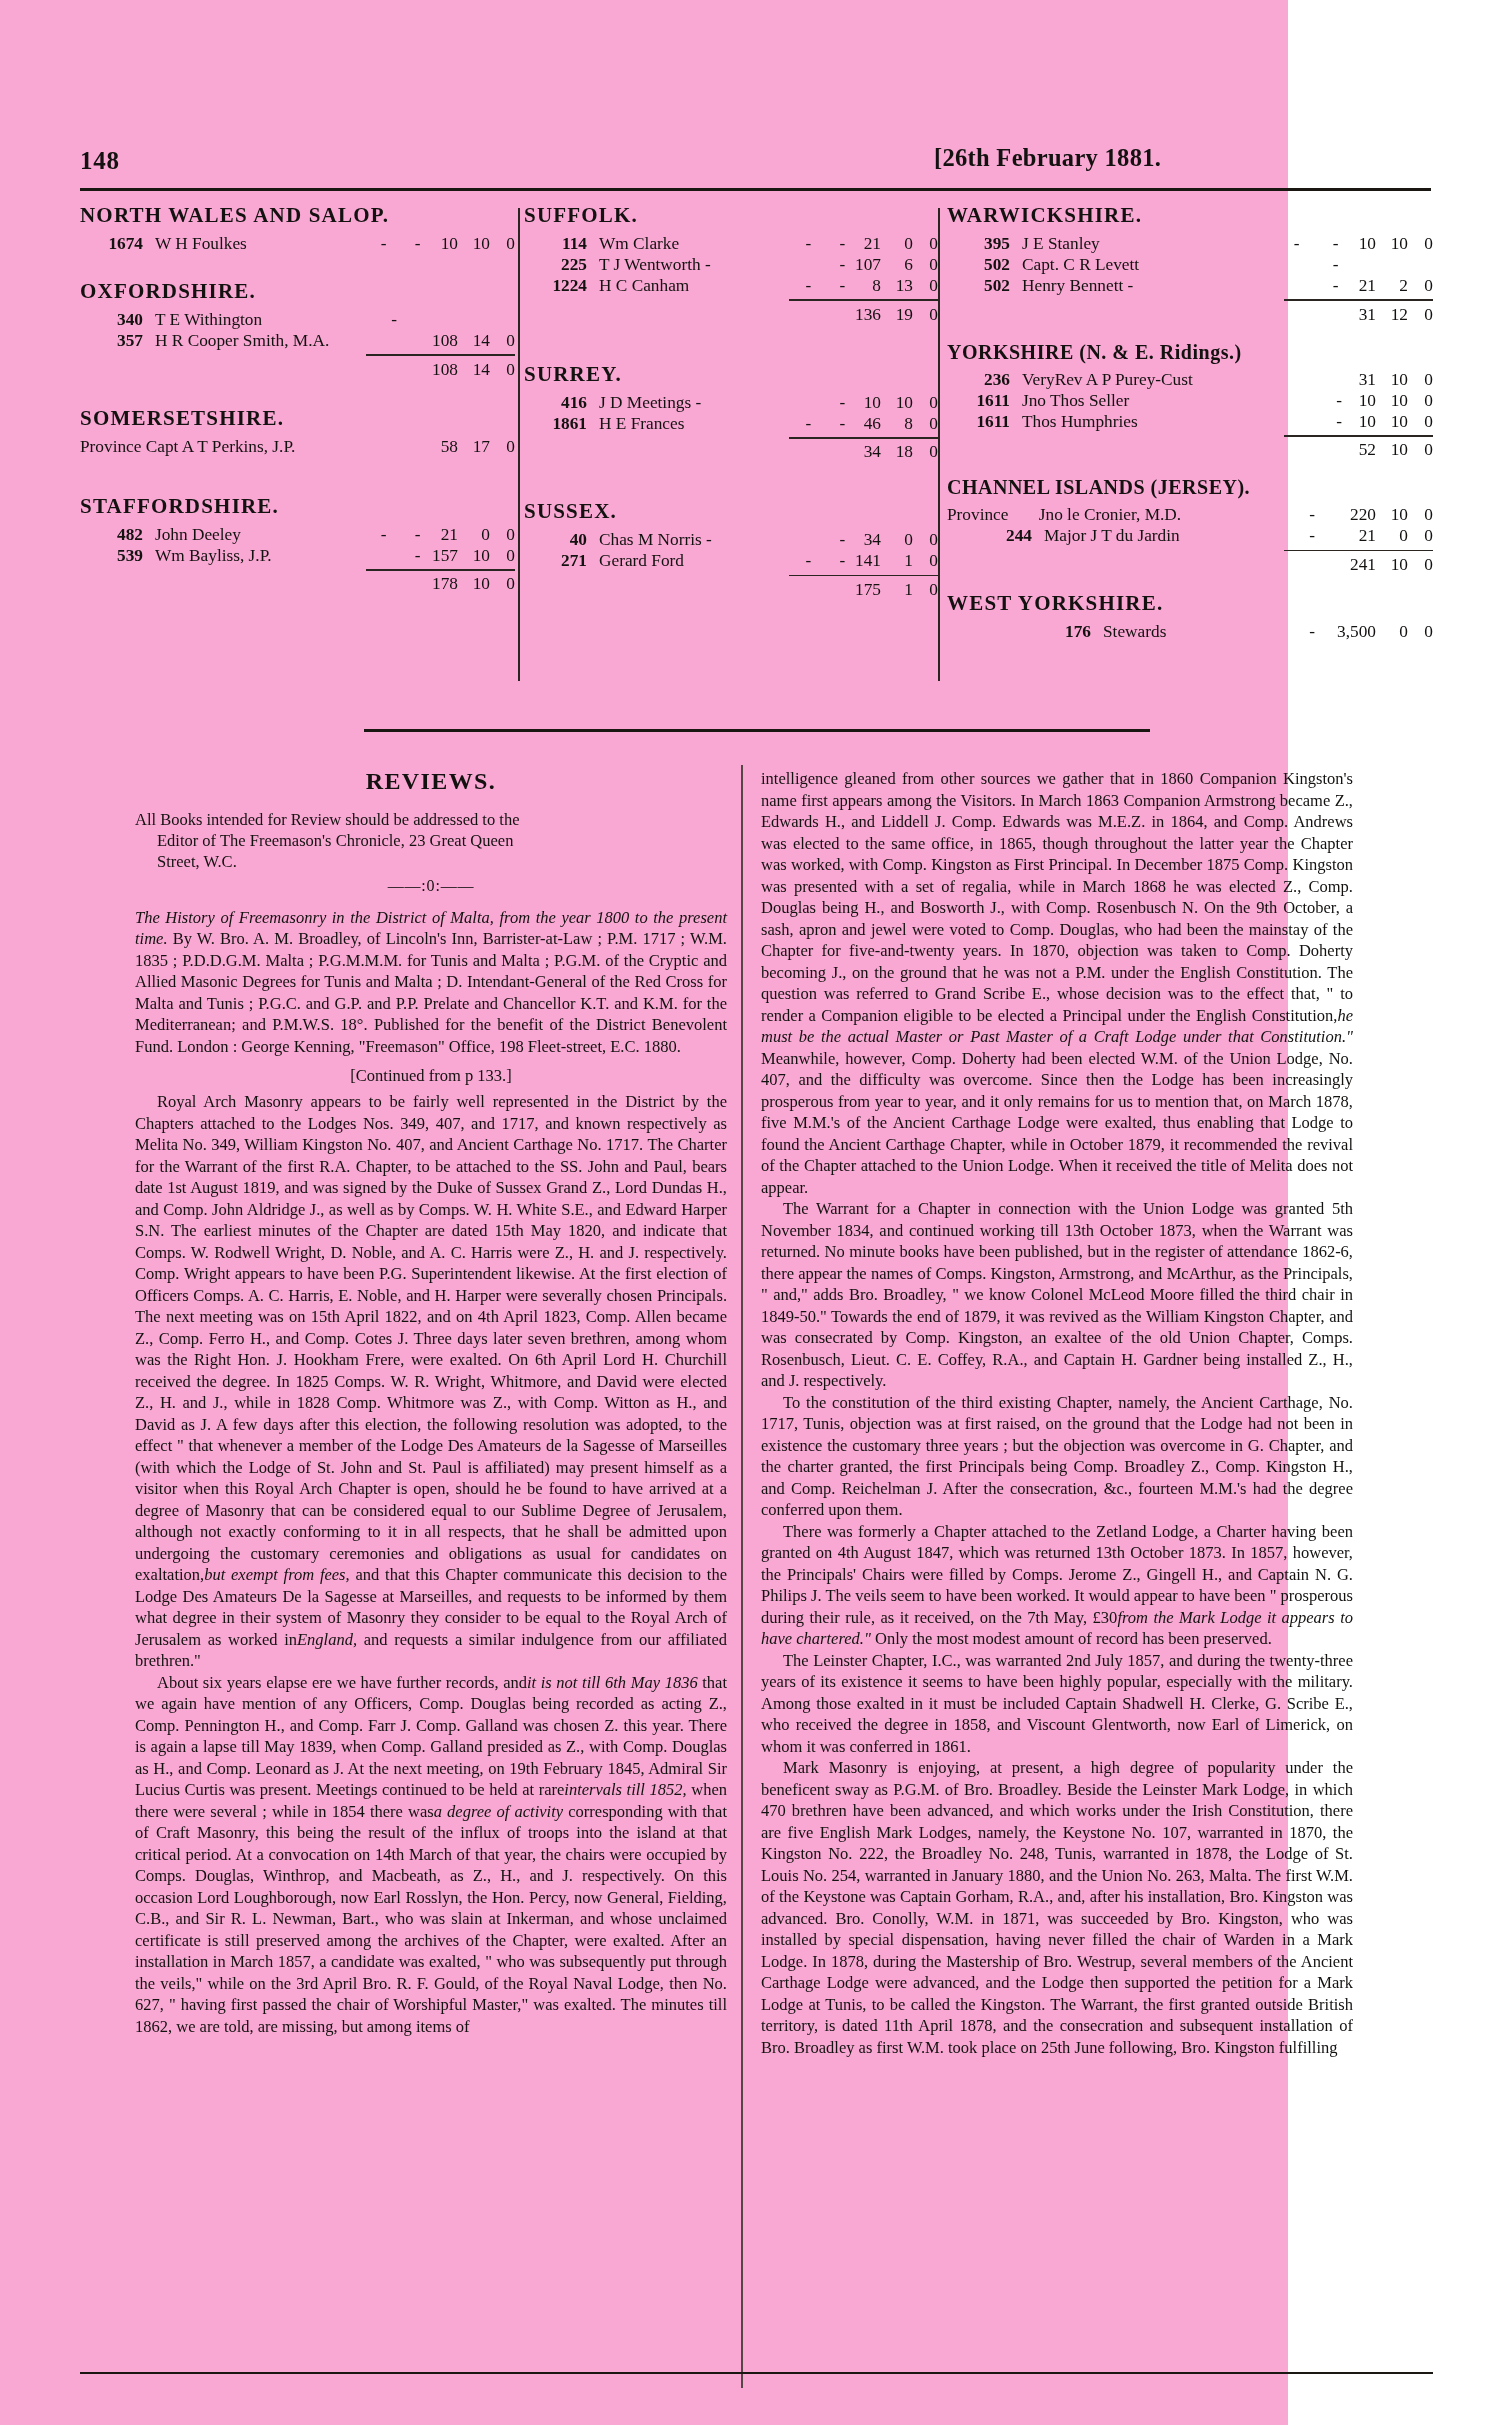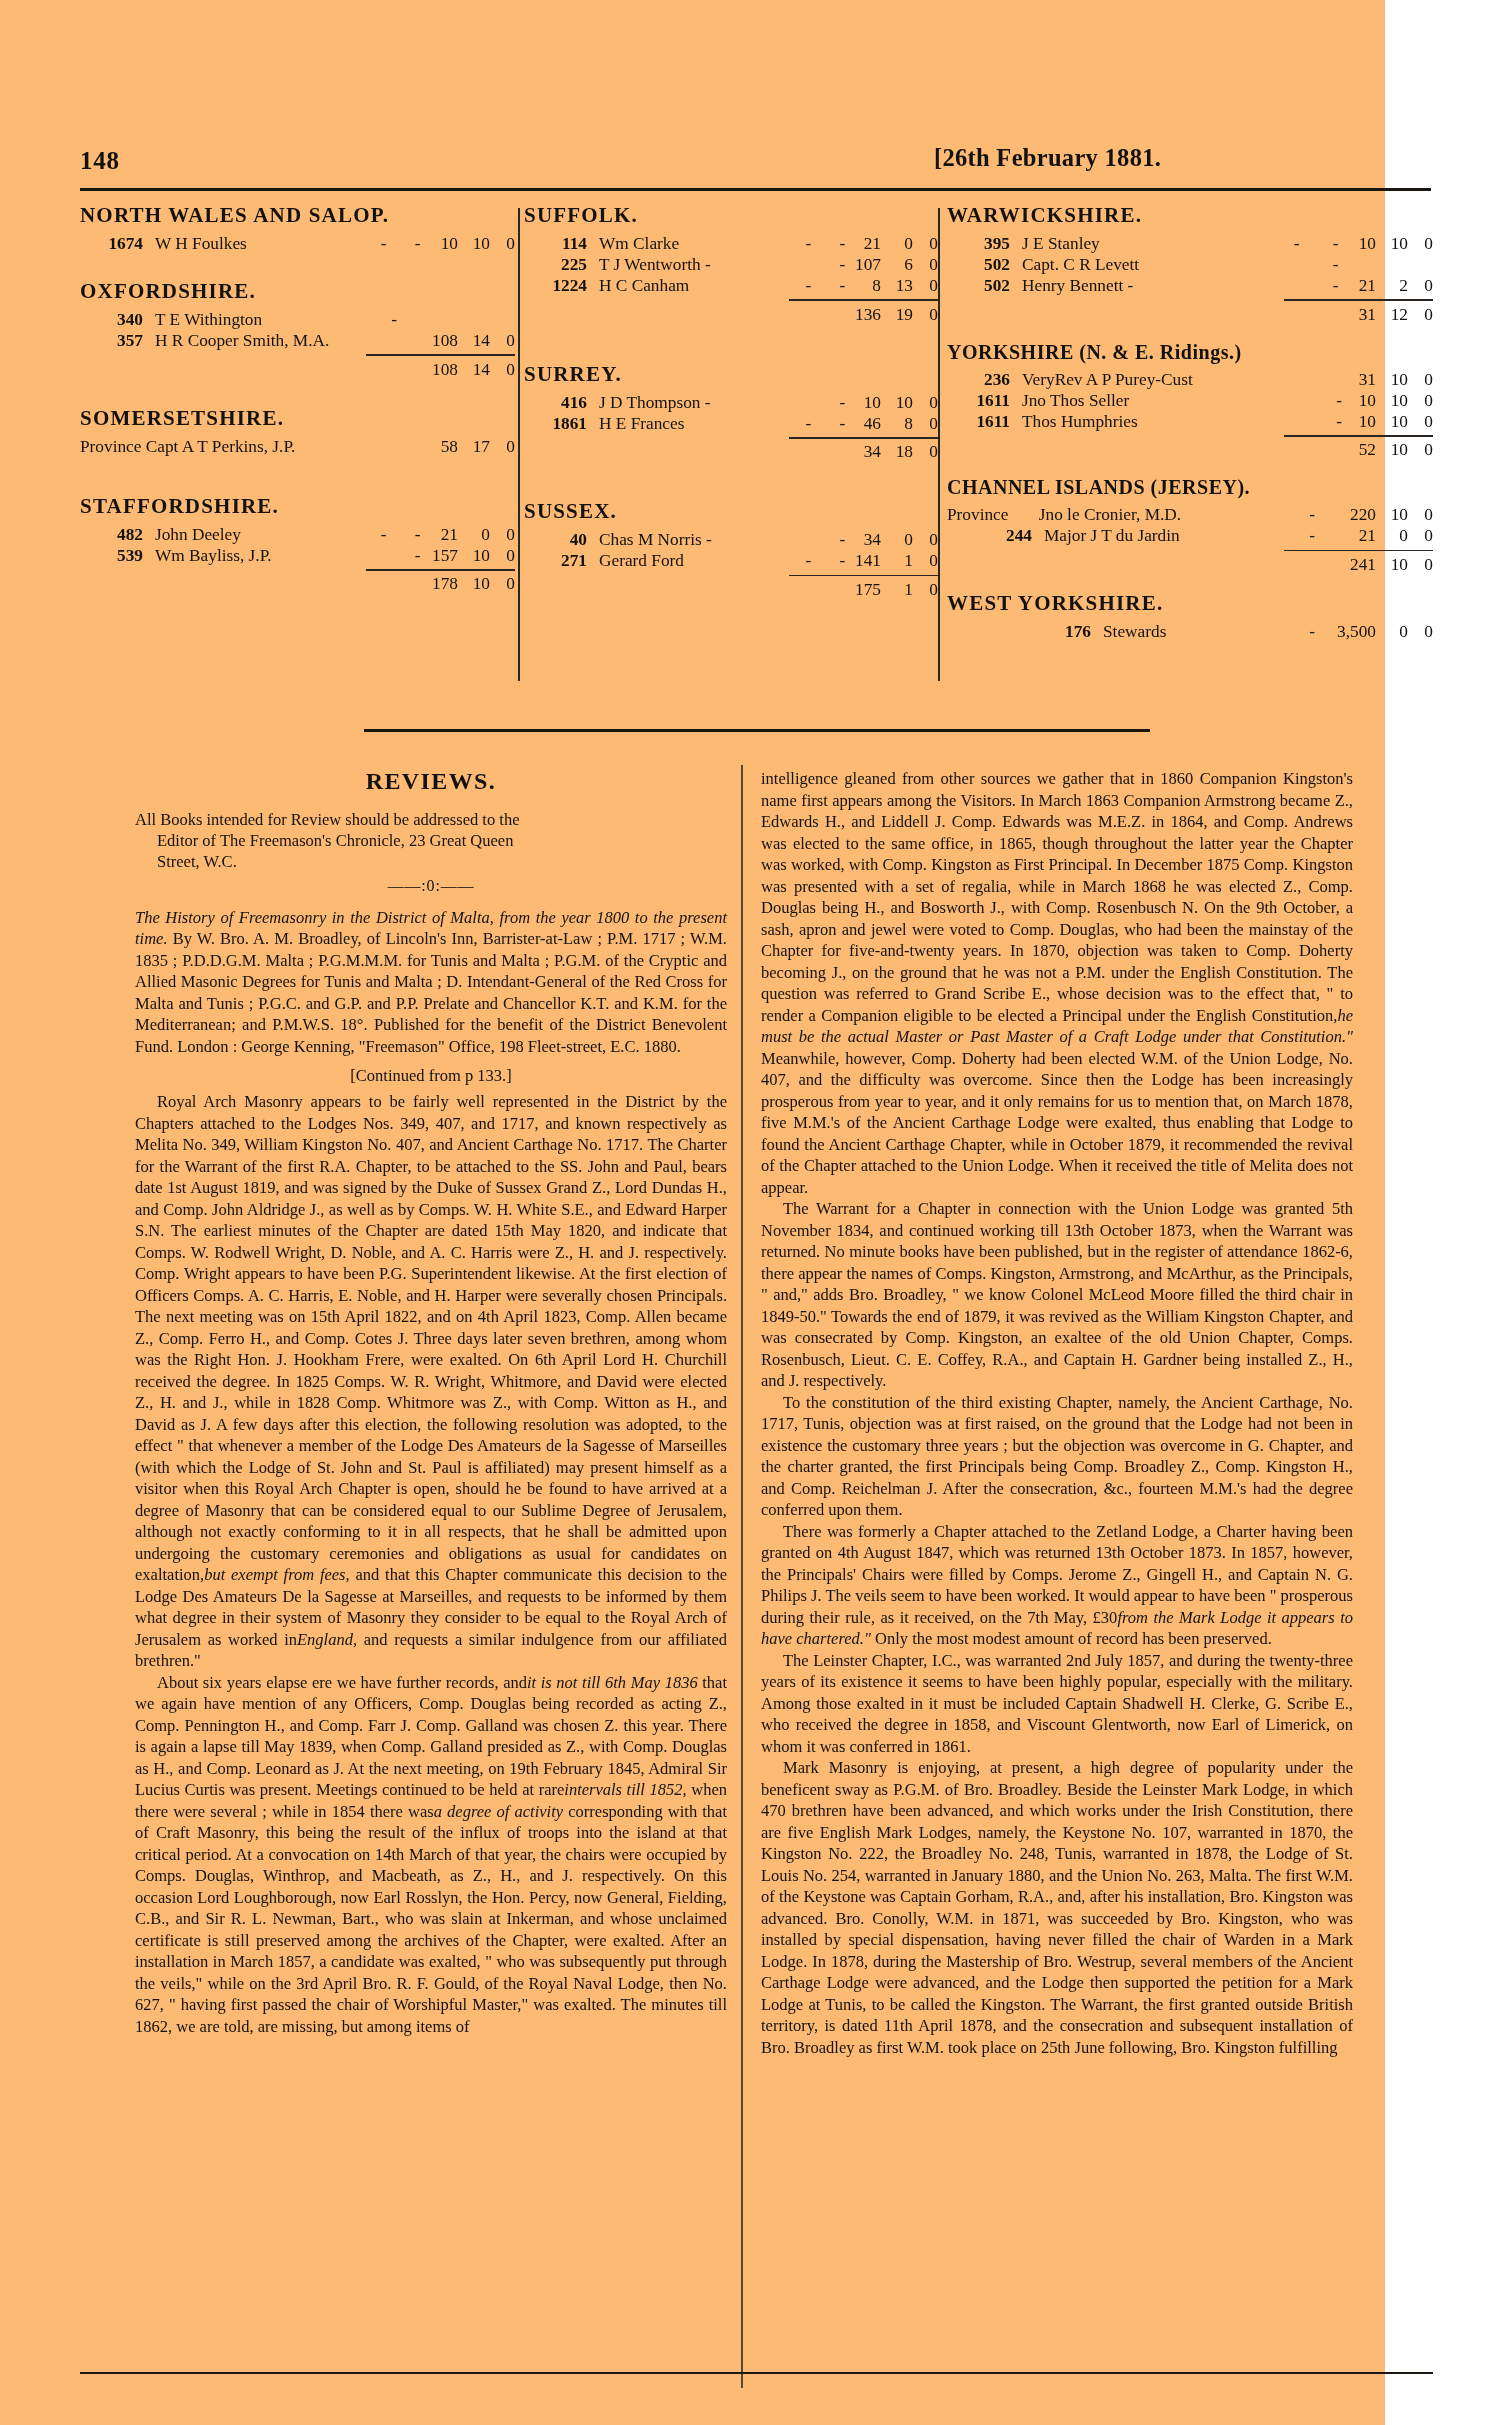--- a/index.html
+++ b/index.html
@@ -5,22 +5,22 @@
   html,body{margin:0;padding:0;background:#ffffff;}
   body{
     width:1505px;height:2426px;
     font-family:"Liberation Serif","DejaVu Serif",serif;
     color:#141210;
     position:relative;
     overflow:hidden;
   }
   .page{
     position:absolute;
-    left:0;top:0;width:1385px;height:2426px;
-    background:#fdba74;
+    left:0;top:0;width:1288px;height:2426px;
+    background:#f9a8d4;
   }
   
   .masthead{
     position:absolute;left:80px;top:142px;width:1353px;height:41px;
   }
   .folio{
     position:absolute;left:0;top:5px;
     font-size:25px;font-weight:700;letter-spacing:0.8px;
   }
   .paper-title{
@@ -249,21 +249,21 @@
       <div class="total-row">
         <span class="sub-amt wide">136</span>
         <span class="sub-sh">19</span>
         <span class="sub-pe">0</span>
       </div>
 
       <div class="gap-l"></div>
       <div class="prov-head">SURREY.</div>
       <div class="sub-row">
         <span class="sub-no">416</span>
-        <span class="sub-name">J D Thompson -</span>
+        <span class="sub-name">J D Meetings -</span>
         <span class="sub-lead"></span>
         <span style="width:29px;text-align:right;padding-right:6.8px;">-</span>
         <span class="sub-amt">10</span>
         <span class="sub-sh">10</span>
         <span class="sub-pe">0</span>
       </div>
       <div class="sub-row">
         <span class="sub-no">1861</span>
         <span class="sub-name">H E Frances</span>
         <span class="sub-lead">-</span>

